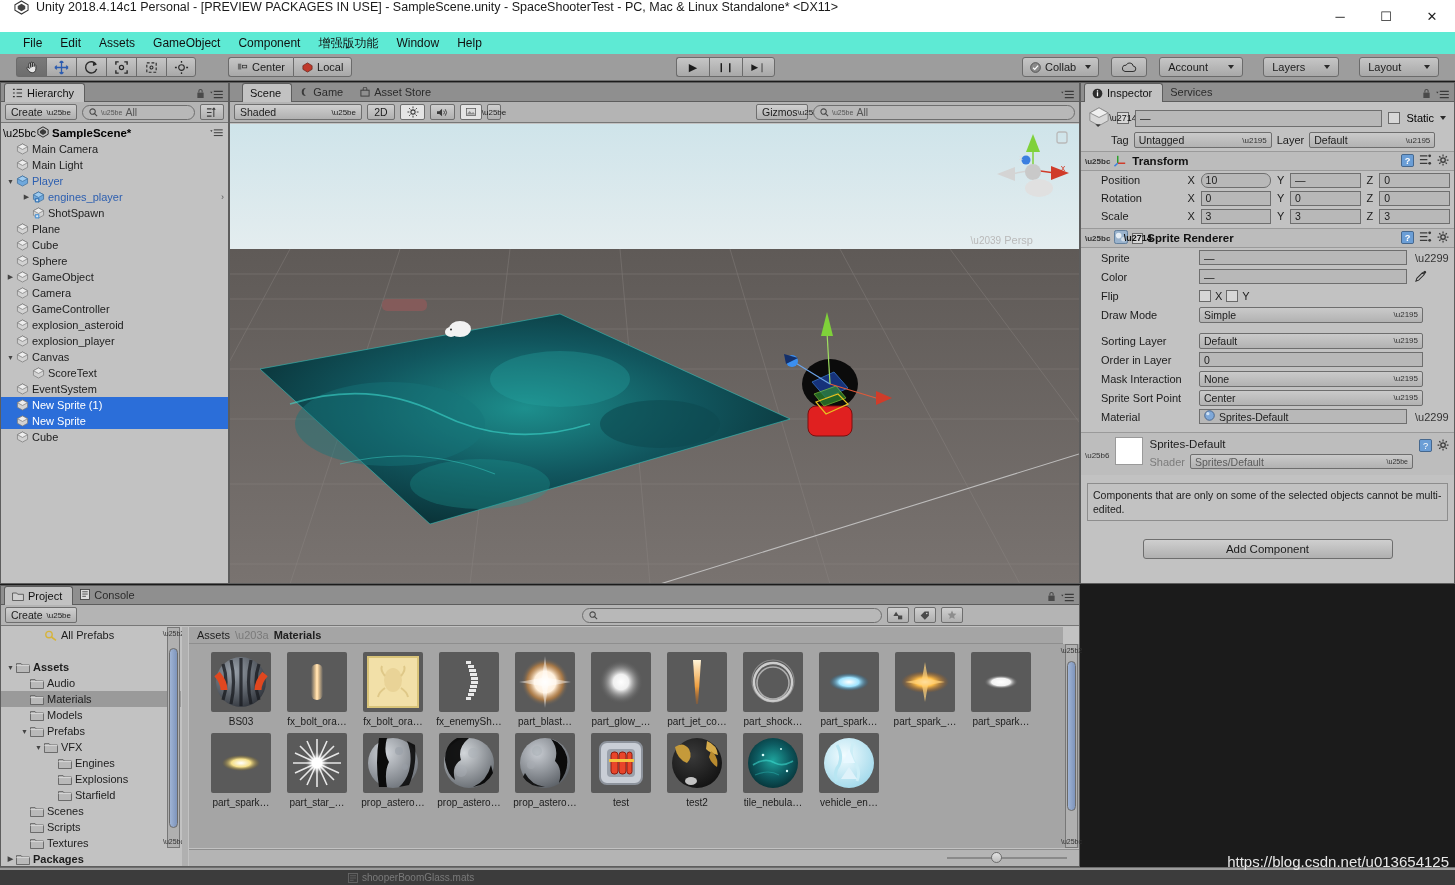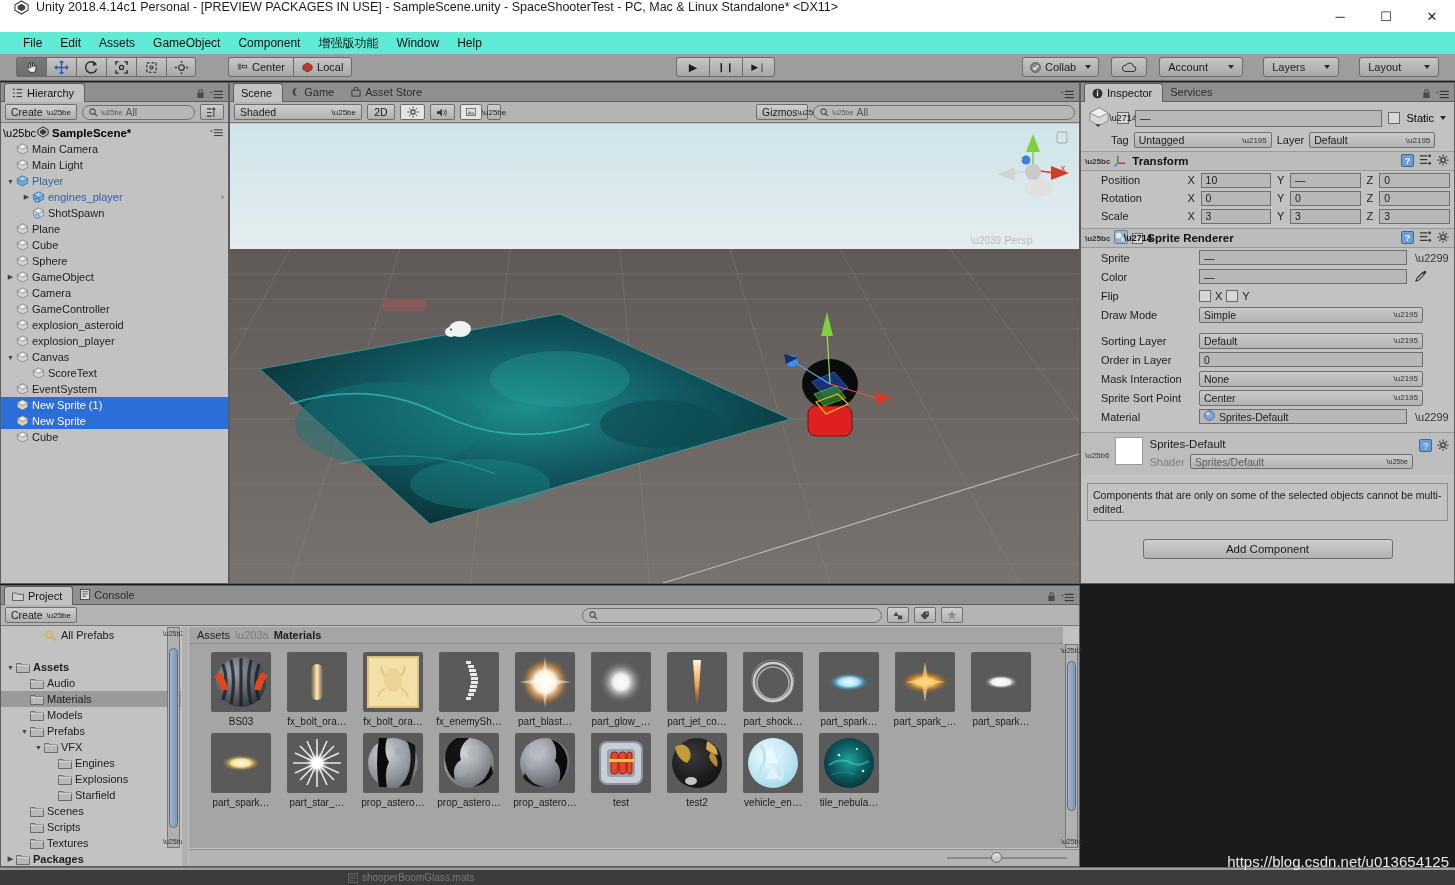--- a/index.html
+++ b/index.html
@@ -505,21 +505,21 @@
             <polygon points="7,1 12.5,4 7,7 1.5,4" fill="#ededed" stroke="#7d7d7d" stroke-width="0.8"></polygon>
           </svg>
         </span>
         <span class="lbl">Cube</span>
       </div>
     </div>
 </div>
 
 <div class="panel" id="scene">
   <div class="tabstrip">
-    <div class="tab active" style="margin-left:3px;">
+    <div class="tab active" style="margin-left:12px;">
       <span>Scene</span>
     </div>
     <div class="tab">
       <svg width="10" height="10" viewBox="0 0 11 11">
           <path d="M7.5 1A4.5 4.5 0 1 0 7.5 10 5.4 5.4 0 0 1 7.5 1z" fill="#3a3a3a"></path>
         </svg>
       <span>Game</span>
     </div>
     <div class="tab">
       <svg width="10" height="10" viewBox="0 0 11 11">
@@ -735,21 +735,21 @@
         <span><svg width="13" height="13" viewBox="0 0 14 14">
               <circle cx="6.5" cy="6.5" r="2.4" fill="none" stroke="#3a3a3a" stroke-width="1.4"></circle>
               <path d="M6.5 0.6v2M6.5 10.4v2M0.6 6.5h2M10.4 6.5h2M2.4 2.4l1.4 1.4M9.2 9.2l1.4 1.4M10.6 2.4 9.2 3.8M3.8 9.2 2.4 10.6" stroke="#3a3a3a" stroke-width="1.3"></path>
             </svg></span>
       </span>
     </div>
     <div id="transform-rows">
         <div class="irow" style="height: 18px;">
           <span class="ilabel" style="width: 100px; padding-left: 16px;">Position</span>
           <span class="ilabel" style="width: 11px; text-align: center;">X</span>
-          <div class="ifield" style="width: 73px;">
+          <div class="ifield" style="width: 73px; border-radius: 7px;">
             <span>10</span>
           </div>
           <span class="ilabel" style="width: 11px; text-align: center;">Y</span>
           <div class="ifield" style="width: 73px;">
             <span>—</span>
           </div>
           <span class="ilabel" style="width: 11px; text-align: center;">Z</span>
           <div class="ifield" style="width: 73px;">
             <span>0</span>
           </div>
@@ -1391,50 +1391,50 @@
               <path d="M8 14q8 -6 14 2 q4 8 -2 14 q-10 -4 -12 -16z" fill="#c59a3a"></path>
               <path d="M40 8q10 4 11 14 q-8 -2 -12 -6z" fill="#d6ab4a"></path>
               <path d="M44 18q8 6 6 16 q-6 -4 -8 -10z" fill="#b88a2e"></path>
               <ellipse cx="24" cy="48" rx="6" ry="4" fill="#e0e0e0" opacity="0.85"></ellipse>
             </svg></div>
           <div class="aname">test2</div>
         </div>
         <div class="asset">
           <div class="thumb"><svg viewBox="0 0 60 60" width="60" height="60">
               <defs>
-                <radialGradient id="g17" cx="0.4" cy="0.35" r="0.8">
-                  <stop offset="0" stop-color="#f2fcff"></stop>
-                  <stop offset="1" stop-color="#96d4e8"></stop>
-                </radialGradient>
-              </defs>
-              <circle cx="30" cy="30" r="25" fill="url(#g17)"></circle>
-              <path d="M18 12q6 10 2 20 q-6 8 -2 16" stroke="#b8e6f2" stroke-width="3" fill="none"></path>
-              <path d="M34 10q-4 12 2 20 q6 8 2 18" stroke="#cdeef7" stroke-width="3" fill="none"></path>
-              <polygon points="30,16 36,30 24,30" fill="#e8f8ff"></polygon>
-              <polygon points="30,34 38,46 22,46" fill="#dff2fa"></polygon>
-            </svg></div>
-          <div class="aname">vehicle_en…</div>
-        </div>
-        <div class="asset">
-          <div class="thumb"><svg viewBox="0 0 60 60" width="60" height="60">
-              <defs>
                 <radialGradient id="g16" cx="0.5" cy="0.45" r="0.75">
                   <stop offset="0" stop-color="#1ea39c"></stop>
                   <stop offset="0.45" stop-color="#0d5a60"></stop>
                   <stop offset="1" stop-color="#03161a"></stop>
                 </radialGradient>
               </defs>
               <circle cx="30" cy="30" r="25" fill="url(#g16)"></circle>
               <path d="M10 32q12 -8 22 -2 q8 4 18 -2" stroke="#3fe0d4" stroke-width="1.6" fill="none" opacity="0.55"></path>
               <path d="M12 42q14 -6 24 0" stroke="#2fc0bb" stroke-width="1.2" fill="none" opacity="0.4"></path>
               <circle cx="20" cy="22" r="1.3" fill="#d9fffb"></circle>
               <circle cx="38" cy="16" r="1" fill="#d9fffb"></circle>
               <circle cx="44" cy="38" r="1.2" fill="#d9fffb"></circle>
             </svg></div>
           <div class="aname">tile_nebula…</div>
+        </div>
+        <div class="asset">
+          <div class="thumb"><svg viewBox="0 0 60 60" width="60" height="60">
+              <defs>
+                <radialGradient id="g17" cx="0.4" cy="0.35" r="0.8">
+                  <stop offset="0" stop-color="#f2fcff"></stop>
+                  <stop offset="1" stop-color="#96d4e8"></stop>
+                </radialGradient>
+              </defs>
+              <circle cx="30" cy="30" r="25" fill="url(#g17)"></circle>
+              <path d="M18 12q6 10 2 20 q-6 8 -2 16" stroke="#b8e6f2" stroke-width="3" fill="none"></path>
+              <path d="M34 10q-4 12 2 20 q6 8 2 18" stroke="#cdeef7" stroke-width="3" fill="none"></path>
+              <polygon points="30,16 36,30 24,30" fill="#e8f8ff"></polygon>
+              <polygon points="30,34 38,46 22,46" fill="#dff2fa"></polygon>
+            </svg></div>
+          <div class="aname">vehicle_en…</div>
         </div>
       </div>
     </div>
 
   <div class="sb-v" style="right:1px;top:58px;bottom:18px;">
     <div style="position:absolute;left:0;right:0;top:0;height:11px;display:flex;align-items:center;justify-content:center;font-size:7px;color:#333;">\u25b2</div>
     <div class="sb-thumb" style="top:16px;height:150px;"></div>
     <div style="position:absolute;left:0;right:0;bottom:0;height:11px;display:flex;align-items:center;justify-content:center;font-size:7px;color:#333;">\u25bc</div>
   </div>
 

